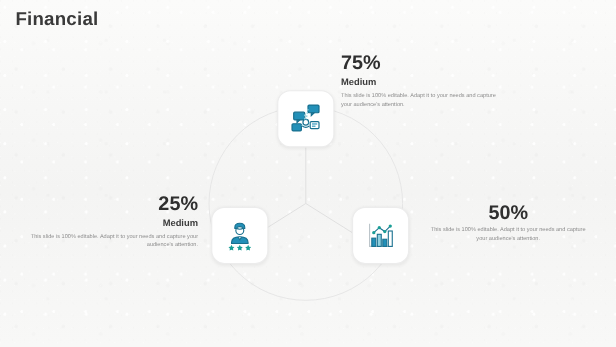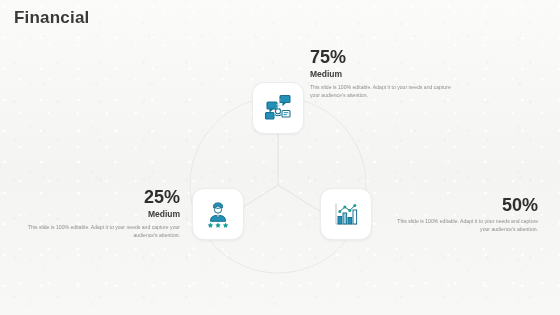--- a/index.html
+++ b/index.html
@@ -92,22 +92,22 @@
   }
   .desc {
     font-size: 5.1px;
     font-weight: 400;
     color: #8e8e8e;
     line-height: 1.55;
     margin: 0;
   }
 
   #block-top   { left: 310px; top: 48px;  width: 148px; text-align: left; }
-  #block-left  { left: 22px;  top: 188px; width: 158px; text-align: right; }
-  #block-right { left: 386px; top: 196px; width: 152px; text-align: right; }
+  #block-left  { left: 22px;  top: 176px; width: 158px; text-align: right; }
+  #block-right { left: 386px; top: 184px; width: 152px; text-align: center; }
 </style>
 </head>
 <body>
 
 <div id="slide">
 
   <div id="title">Financial</div>
 
   <svg id="diagram" viewBox="0 0 560 315" width="560" height="315" aria-hidden="true">
     <circle cx="278" cy="185" r="88" fill="none" stroke="#e6e6e6" stroke-width="0.9"></circle>

